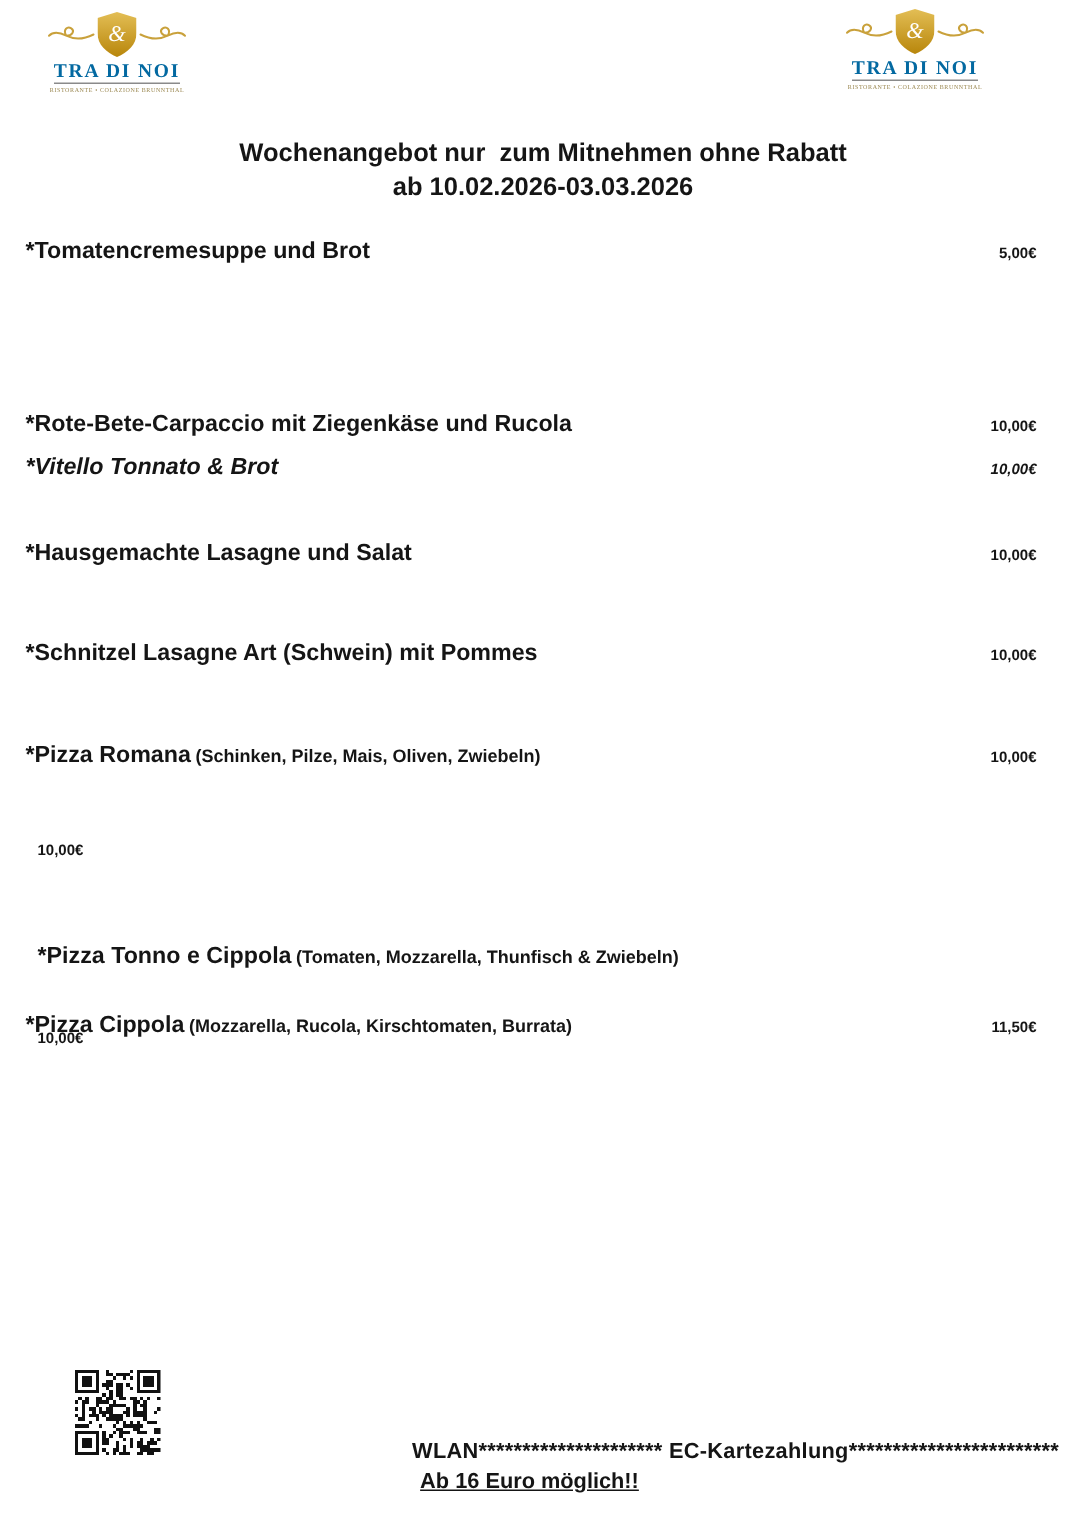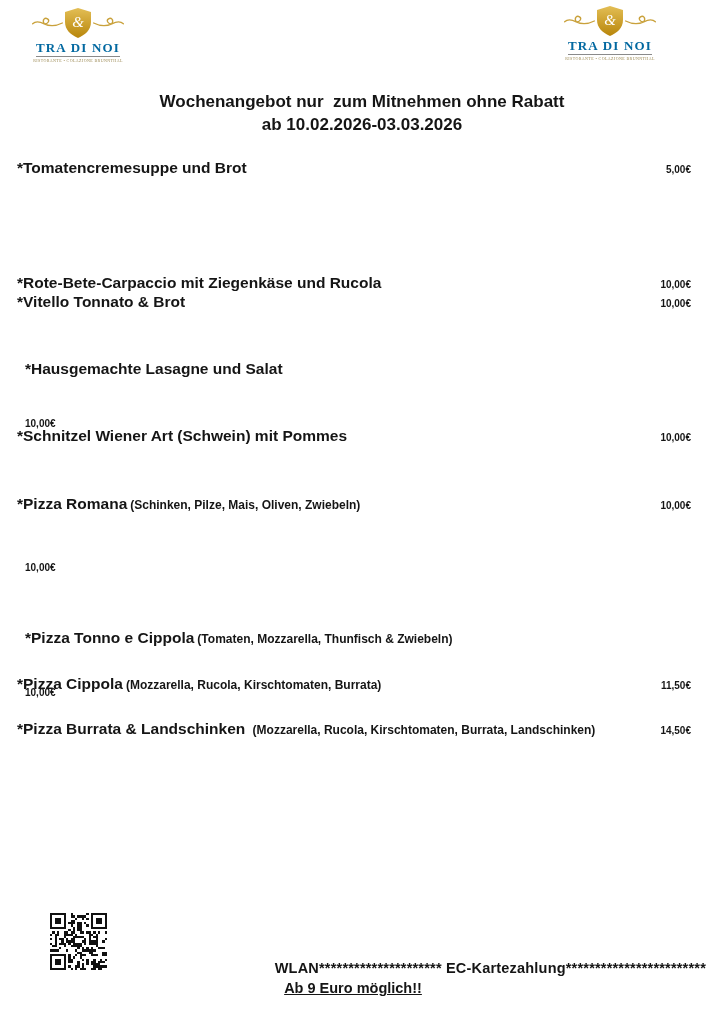--- a/index.html
+++ b/index.html
@@ -27,21 +27,21 @@
   }
   
   .title-block{position:absolute;left:0;top:90px;width:724px;text-align:center;}
   .title-line{font-size:17px;font-weight:700;line-height:23px;white-space:pre-wrap;}
   
   .menu{position:absolute;left:17px;right:33px;top:0;height:100%;}
   .row{position:absolute;left:0;right:0;display:flex;justify-content:space-between;align-items:baseline;gap:40px;}
   .item-name{font-size:15.5px;font-weight:700;white-space:nowrap;}
   .item-detail{font-size:12px;font-weight:700;margin-left:3px;}
   .item-price{font-size:10px;font-weight:700;white-space:nowrap;margin-left:8px;}
-  .r0{top:159px;} .r1{top:226px;margin-top:48px;} .r2{top:293px;} .r3{top:360px;flex-direction:column;} .r4{top:427px;}
+  .r0{top:159px;} .r1{top:226px;margin-top:48px;} .r2{top:303px;font-style:italic;} .r3{top:360px;} .r4{top:427px;}
   .r5{top:495px;} .r6{top:562px;} .r7{top:629px;flex-direction:column;} .r8{top:675px;} .r9{top:720px;}
   
   .qr{position:absolute;left:50px;top:913px;width:57px;height:57px;}
   .qr svg{width:100%;height:100%;display:block;}
   .footer-line1{position:absolute;left:0;top:960px;width:706px;text-align:right;
     font-size:14.5px;font-weight:700;letter-spacing:.2px;}
   .footer-line2{position:absolute;left:0;top:980px;width:706px;text-align:center;
     font-size:14.5px;font-weight:700;text-decoration:underline;}
 </style>
 </head>
@@ -108,21 +108,21 @@
     <div class="item-name"><span>*Vitello Tonnato &amp; Brot</span><span class="item-detail"></span></div>
     <div class="item-price">10,00€</div>
   </div>
 
   <div class="row r3">
     <div class="item-name"><span>*Hausgemachte Lasagne und Salat</span><span class="item-detail"></span></div>
     <div class="item-price">10,00€</div>
   </div>
 
   <div class="row r4">
-    <div class="item-name"><span>*Schnitzel Wiener Art (Schwein) mit Pommes</span><span class="item-detail"></span></div>
+    <div class="item-name"><span>*Schnitzel Lasagne Art (Schwein) mit Pommes</span><span class="item-detail"></span></div>
     <div class="item-price">10,00€</div>
   </div>
 
   <div class="row r5">
     <div class="item-name"><span>*Pizza Romana</span><span class="item-detail">(Schinken, Pilze, Mais, Oliven, Zwiebeln)</span></div>
     <div class="item-price">10,00€</div>
   </div>
 
   <div class="row r6">
     <div class="item-price">10,00€</div>
@@ -131,24 +131,20 @@
   <div class="row r7">
     <div class="item-name"><span>*Pizza Tonno e Cippola</span><span class="item-detail">(Tomaten, Mozzarella, Thunfisch &amp; Zwiebeln)</span></div>
     <div class="item-price">10,00€</div>
   </div>
 
   <div class="row r8">
     <div class="item-name"><span>*Pizza Cippola</span><span class="item-detail">(Mozzarella, Rucola, Kirschtomaten, Burrata)</span></div>
     <div class="item-price">11,50€</div>
   </div>
 
-  <div class="row r9">
-    <div class="item-name"><span>*Pizza Burrata &amp; Landschinken </span><span class="item-detail">(Mozzarella, Rucola, Kirschtomaten, Burrata, Landschinken)</span></div>
-    <div class="item-price">14,50€</div>
-  </div>
 
 </div>
 
 <div class="qr">
   <svg viewBox="0 0 25 25" shape-rendering="crispEdges" fill="#111">
       <rect x="0" y="0" width="1" height="1"></rect>
       <rect x="1" y="0" width="1" height="1"></rect>
       <rect x="2" y="0" width="1" height="1"></rect>
       <rect x="3" y="0" width="1" height="1"></rect>
       <rect x="4" y="0" width="1" height="1"></rect>
@@ -435,13 +431,13 @@
       <rect x="13" y="24" width="1" height="1"></rect>
       <rect x="14" y="24" width="1" height="1"></rect>
       <rect x="15" y="24" width="1" height="1"></rect>
       <rect x="18" y="24" width="1" height="1"></rect>
       <rect x="19" y="24" width="1" height="1"></rect>
       <rect x="21" y="24" width="1" height="1"></rect>
       <rect x="22" y="24" width="1" height="1"></rect>
     </svg>
 </div>
 <div class="footer-line1">WLAN********************* EC-Kartezahlung************************</div>
-<div class="footer-line2">Ab 9 Euro möglich!!</div>
+<div class="footer-line2">Ab 16 Euro möglich!!</div>
 
 </body></html>

